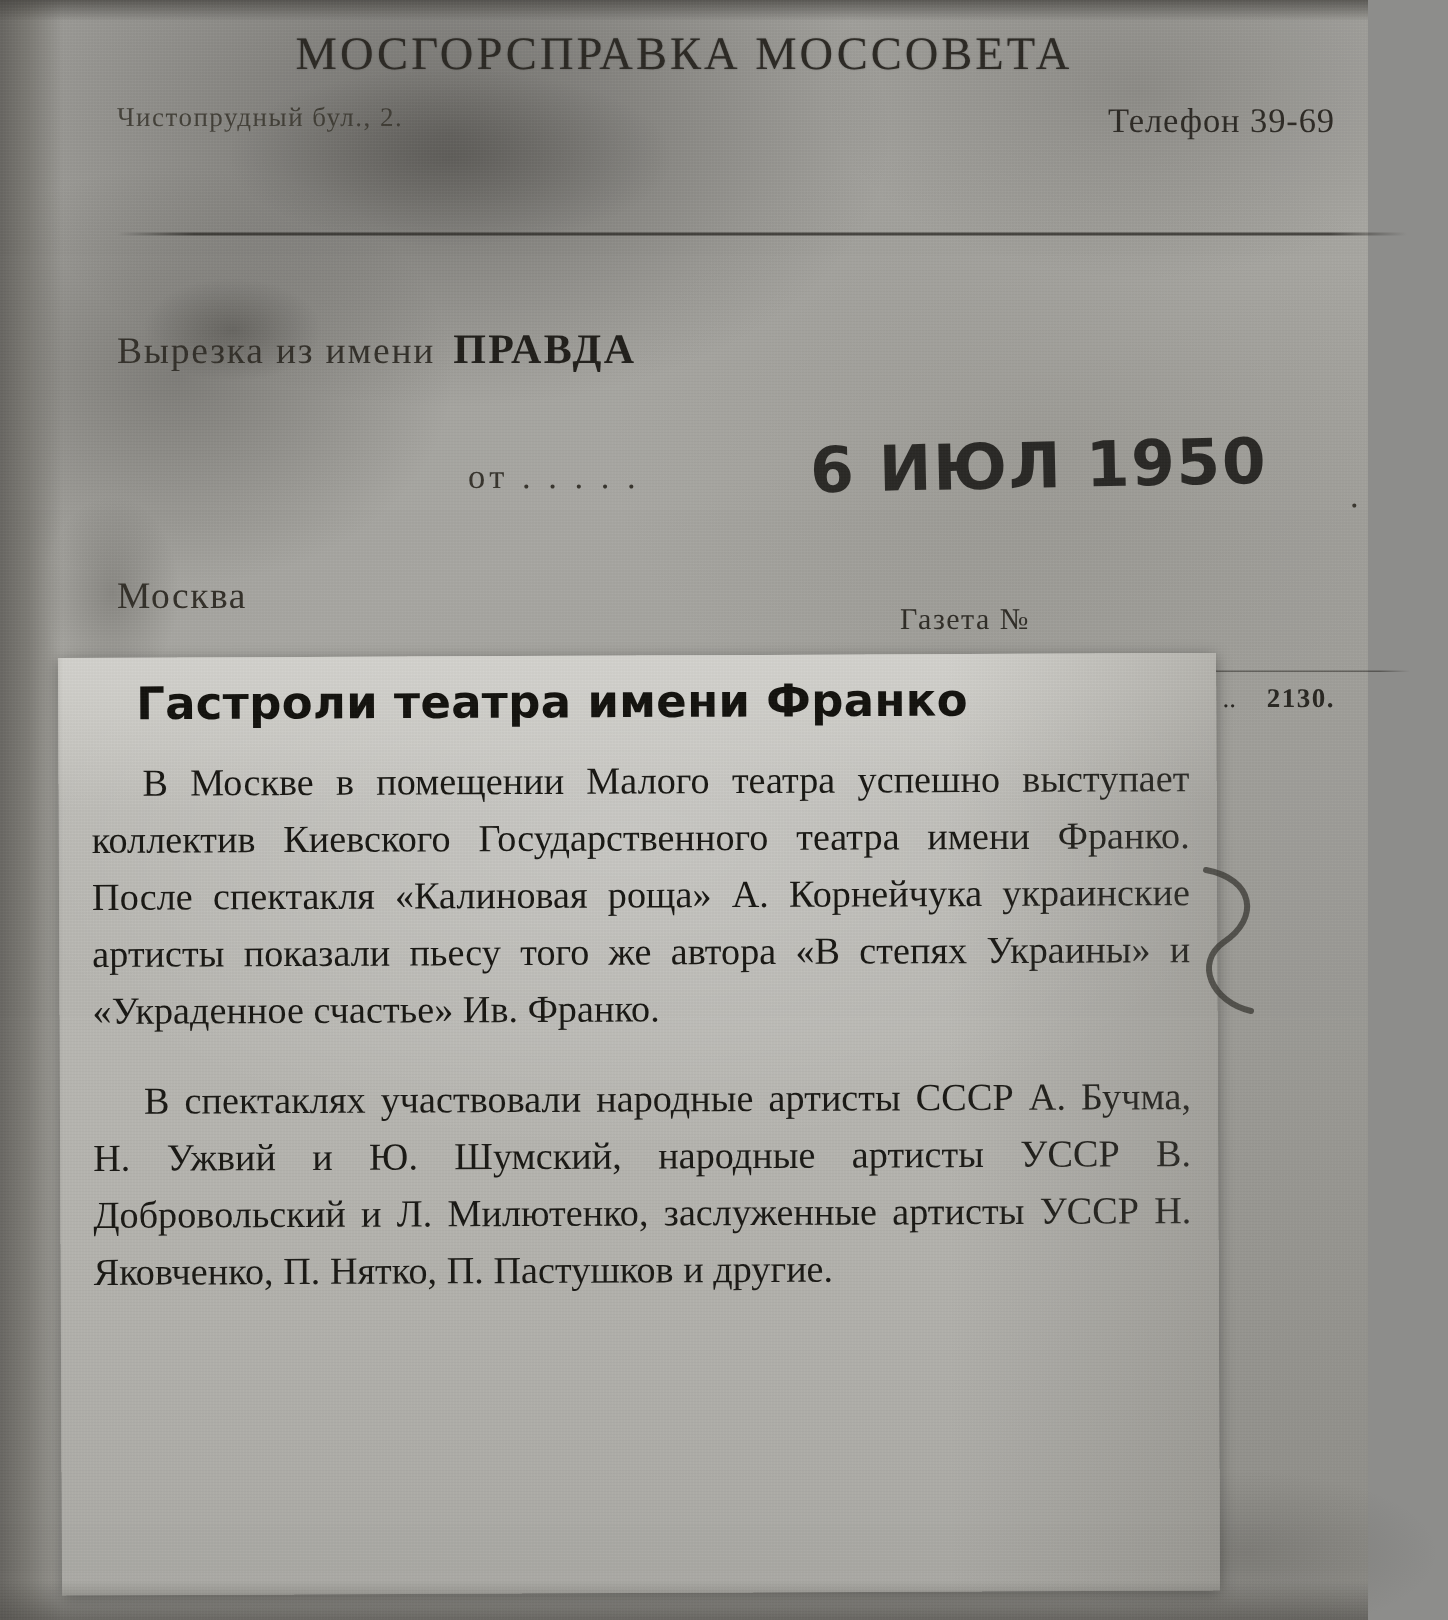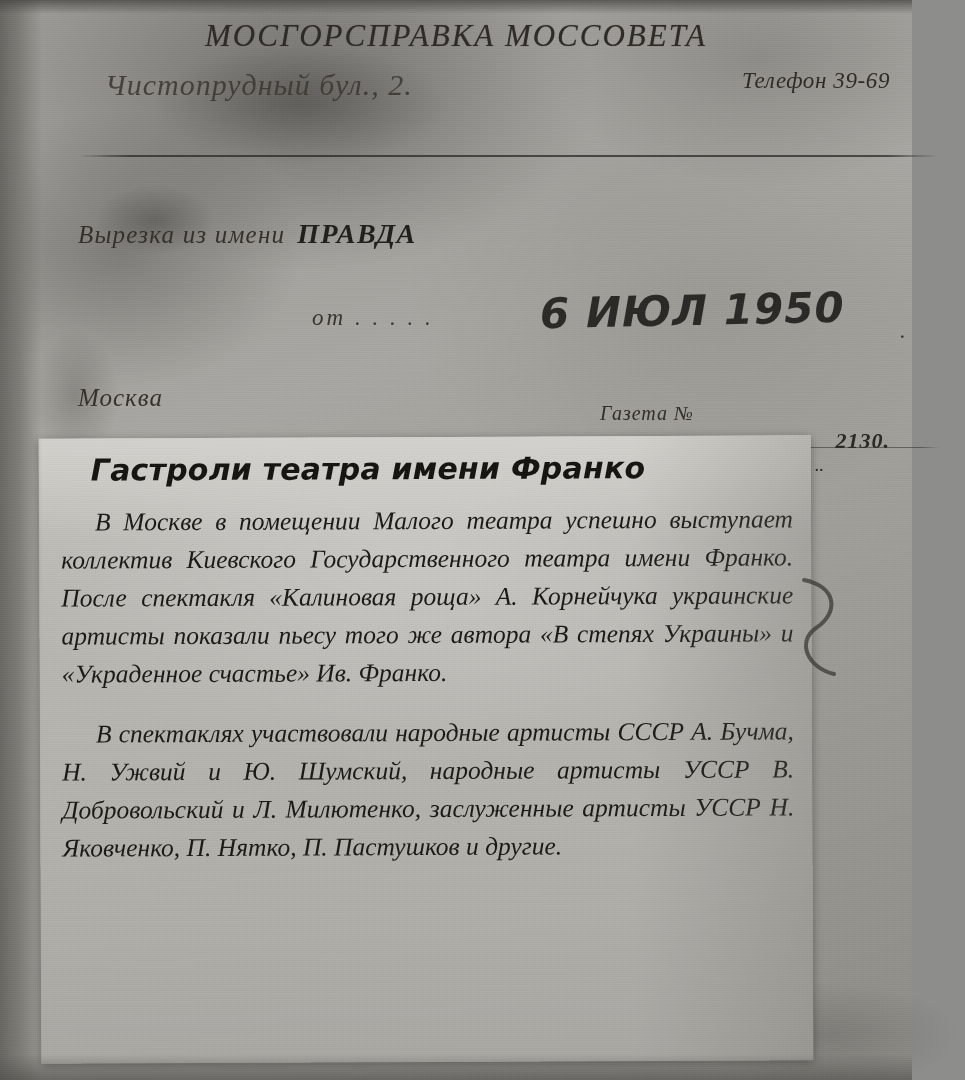--- a/index.html
+++ b/index.html
@@ -19,21 +19,20 @@
     position: relative;
     width: 912px;
     height: 1080px;
     background:
       radial-gradient(ellipse 420px 260px at 300px 90px, rgba(60,58,55,0.45), rgba(60,58,55,0) 70%),
       radial-gradient(ellipse 260px 200px at 120px 250px, rgba(70,68,64,0.40), rgba(70,68,64,0) 70%),
       radial-gradient(ellipse 300px 180px at 760px 60px, rgba(90,88,84,0.30), rgba(90,88,84,0) 70%),
       radial-gradient(ellipse 420px 300px at 700px 300px, rgba(120,118,112,0.25), rgba(120,118,112,0) 70%),
       linear-gradient(160deg, #9b9a96 0%, #a8a7a2 35%, #9d9c97 65%, #8e8d88 100%);
     filter: none;
-    font-style: italic;
   }
   
   #grain {
     position: absolute;
     inset: 0;
     pointer-events: none;
     opacity: .35;
     background-image:
       repeating-linear-gradient(0deg, rgba(255,255,255,0.045) 0px, rgba(255,255,255,0.045) 1px, rgba(0,0,0,0.035) 1px, rgba(0,0,0,0.035) 2px),
       repeating-linear-gradient(90deg, rgba(255,255,255,0.03) 0px, rgba(255,255,255,0.03) 1px, rgba(0,0,0,0.03) 1px, rgba(0,0,0,0.03) 2px);
@@ -82,25 +81,24 @@
     color: #262420;
   }
   .addr-row {
     position: relative;
     margin-top: 14px;
     height: 30px;
   }
   .addr-left {
     position: absolute;
     left: 78px; top: 0;
-    font-size: 30px;
+    font-size: 18px;
     letter-spacing: 1.0px;
     color: #3a372f;
     opacity: .88;
-    margin-left: 27px;
   }
   .addr-right {
     position: absolute;
     right: 22px; top: 0;
     font-size: 23px;
     letter-spacing: .6px;
     color: #2e2b26;
   }
   .rule {
     position: absolute;
@@ -169,22 +167,22 @@
     left: 600px;
     top: 402px;
     font-size: 20px;
     letter-spacing: 1px;
     color: #312e28;
   }
   #rule-2 { top: 447px; left: 600px; width: 340px; height: 1px; opacity:.7;}
   .issue-no {
     position: absolute;
     right: 22px;
-    top: 428px;
-    font-size: 22px;
+    top: 455px;
+    font-size: 18px;
     font-weight: bold;
     letter-spacing: 1px;
     color: #2a2823;
   }
   .issue-dots {
     position: absolute;
     right: 88px;
     top: 455px;
     font-size: 18px;
     color: #2a2823;

